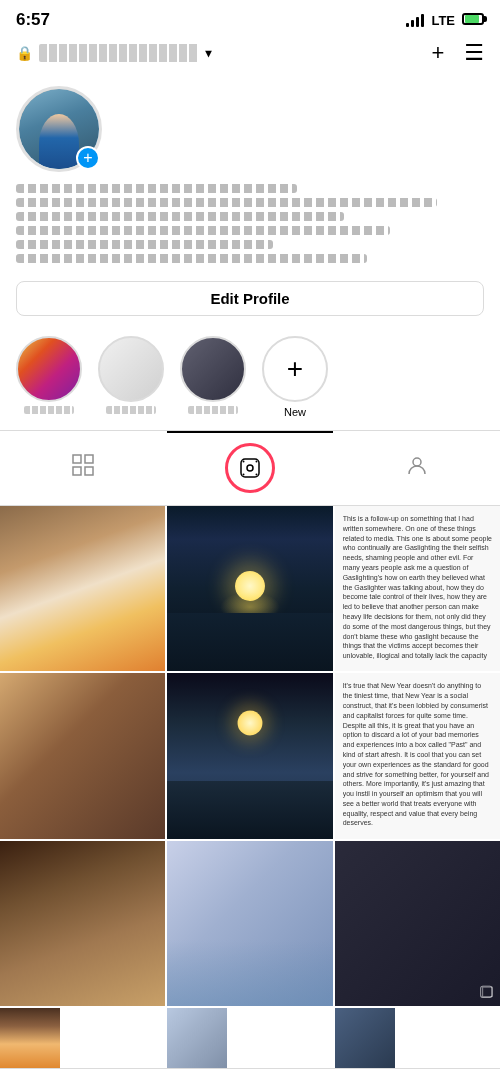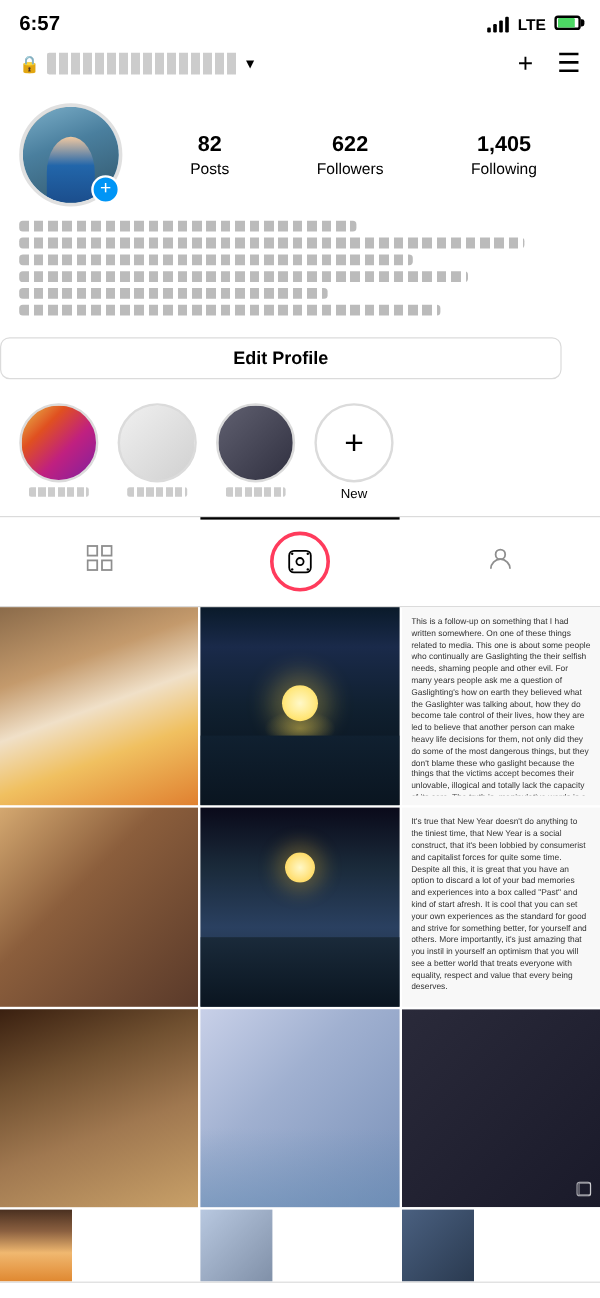--- a/index.html
+++ b/index.html
@@ -154,21 +154,21 @@
       color: #000;
     }
 
     
     .bio-section {
       padding: 4px 16px 10px;
     }
 
     
     .edit-profile-btn {
-      margin: 8px 0 12px;
+      margin: 8px 16px 12px;
       width: calc(100% - 32px);
       padding: 8px;
       border: 1px solid #dbdbdb;
       border-radius: 8px;
       background: #fff;
       font-size: 15px;
       font-weight: 600;
       text-align: center;
       cursor: pointer;
     }
@@ -396,34 +396,20 @@
 <div class="profile-section">
   <div class="avatar-container">
     <div class="avatar-ring">
       <div class="avatar-img">
         <div class="avatar-person"></div>
       </div>
     </div>
     <div class="add-badge">+</div>
   </div>
 
-  <div class="stats-row">
-    <div class="stat-item">
-      <span class="stat-number">82</span>
-      <span class="stat-label">Posts</span>
-    </div>
-    <div class="stat-item">
-      <span class="stat-number">622</span>
-      <span class="stat-label">Followers</span>
-    </div>
-    <div class="stat-item">
-      <span class="stat-number">1,405</span>
-      <span class="stat-label">Following</span>
-    </div>
-  </div>
 </div>
 
 
 <div class="bio-section">
   <div class="blurred-block">
     <div class="blur-line" style="width:60%"></div>
     <div class="blur-line" style="width:90%"></div>
     <div class="blur-line" style="width:70%"></div>
     <div class="blur-line" style="width:80%"></div>
     <div class="blur-line" style="width:55%"></div>

